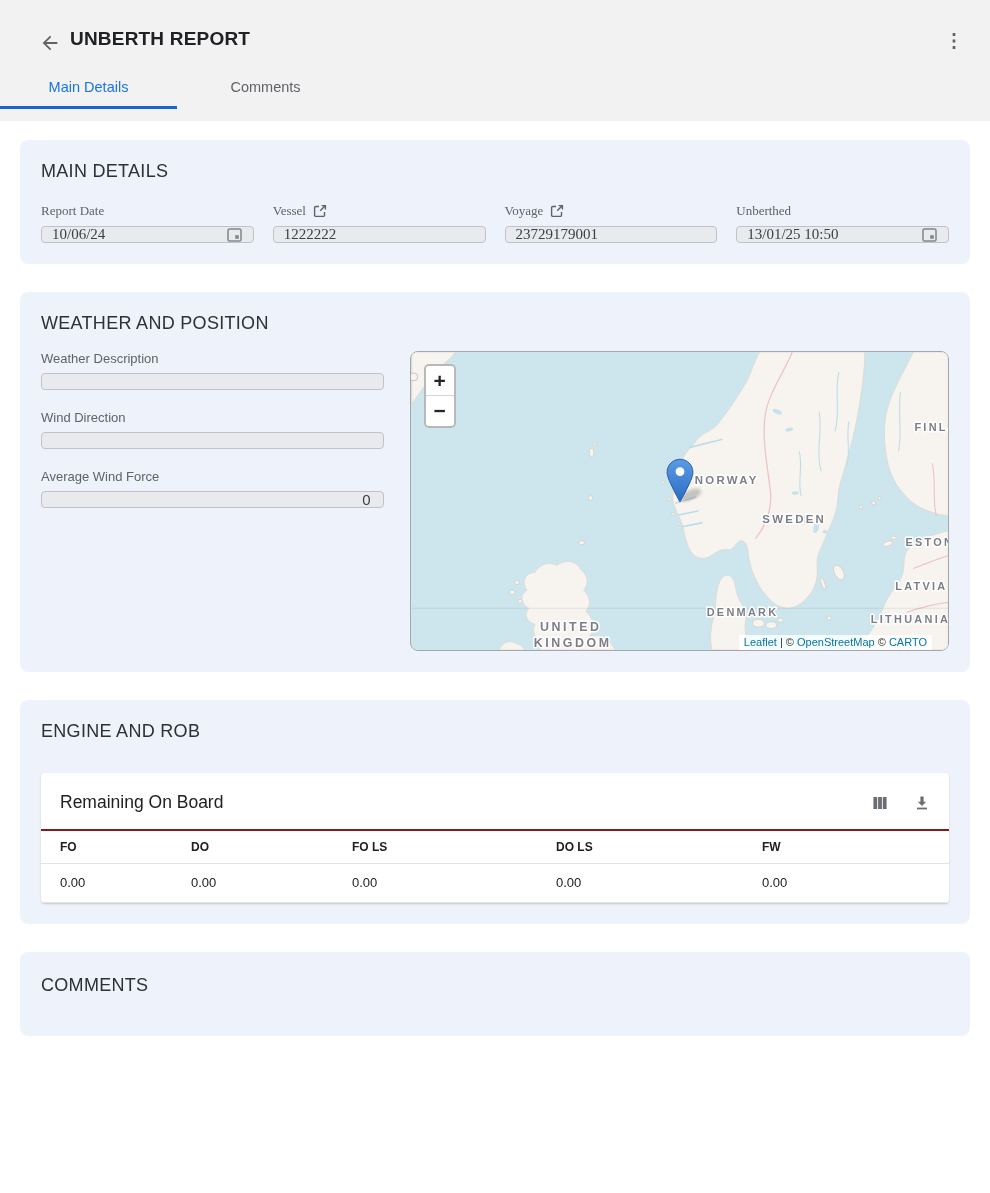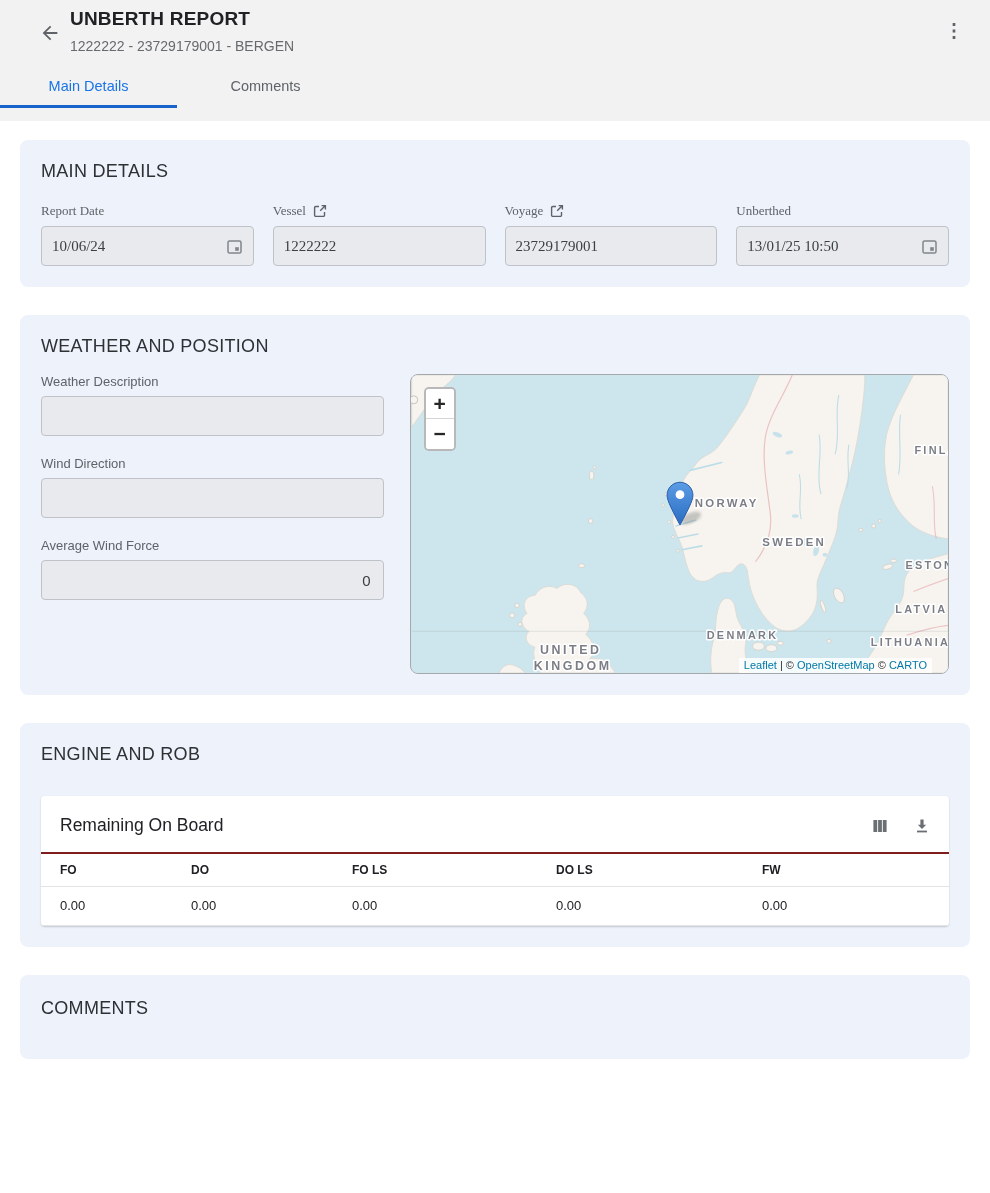--- a/index.html
+++ b/index.html
@@ -3,21 +3,21 @@
 <meta charset="utf-8">
 <style>
   * { margin:0; padding:0; box-sizing:border-box; }
   html,body { background:#fff; }
   body {
     width:990px; height:1193px; position:relative; overflow:hidden;
     font-family:"Liberation Sans", sans-serif; color:#202124;
   }
   
   .app-header { background:#f2f2f2; height:121px; }
-  .header-top { display:flex; align-items:center; padding:8px 24px 0 38px; }
+  .header-top { display:flex; align-items:flex-start; padding:28px 24px 0 38px; }
   .back-btn { width:24px; height:24px; margin-top:3px; cursor:pointer; color:#5f6368;
               display:flex; align-items:center; justify-content:center; }
   .titles { margin-left:8px; flex:1; }
   .page-title { font-size:19px; font-weight:700; letter-spacing:.2px; color:#202124; }
   .page-subtitle { font-size:14px; font-weight:500; color:#66696d; margin-top:8px; }
   .kebab { width:24px; height:24px; margin-top:2px; cursor:pointer; color:#5f6368;
            font-size:19px; line-height:22px; text-align:center; font-weight:700; }
   .tabbar { display:flex; margin-top:13px; }
   .tab { width:177px; text-align:center; padding:11px 0 11px; font-size:14.5px;
          font-weight:500; color:#5f6368; cursor:pointer; border-bottom:3px solid transparent; }
@@ -25,21 +25,21 @@
 
   
   main { padding:19px 20px 0; }
   .card { background:#edf2fb; border-radius:8px; padding:21px; margin-bottom:28px; }
   .card h2 { font-size:18px; font-weight:500; letter-spacing:.3px; color:#2d3134; }
 
   
   .fields-row { display:flex; gap:19px; margin-top:21px;font-family:Liberation Serif, serif; }
   .fields-row .field { flex:1; }
   .f-label { display:flex; align-items:center; gap:7px; font-size:13px; color:#5f6368; margin-bottom:7px; }
-  .input { height:40px; background:#e8eaed; border:1px solid #bfc3c9; border-radius:4px;
+  .input { height:17px; background:#e8eaed; border:1px solid #bfc3c9; border-radius:4px;
            display:flex; align-items:center; padding:0 10px; font-size:15px; color:#3c4043; }
   .input .val { flex:1; }
   .input.right .val { text-align:right; padding-right:2px; }
   .icon-btn { display:flex; align-items:center; justify-content:center; cursor:pointer; }
 
   
   .weather-body { display:flex; gap:26px; margin-top:17px; }
   .weather-col { width:343px; }
   .weather-col .field { margin-bottom:20px; }
 
@@ -86,21 +86,20 @@
 
 <header class="app-header">
   <div class="header-top">
     <div class="back-btn">
       <svg width="22" height="22" viewBox="0 0 24 24">
         <path d="M20 11H7.8l5.6-5.6L12 4l-8 8 8 8 1.4-1.4L7.8 13H20z" fill="#5f6368"></path>
       </svg>
     </div>
     <div class="titles">
       <div class="page-title">UNBERTH REPORT</div>
-      <div class="page-subtitle">1222222 - 23729179001 - BERGEN</div>
     </div>
     <div class="kebab">
       <span>⋮</span>
     </div>
   </div>
   <nav class="tabbar">
     <div class="tab active">Main Details</div>
     <div class="tab">Comments</div>
   </nav>
 </header>

